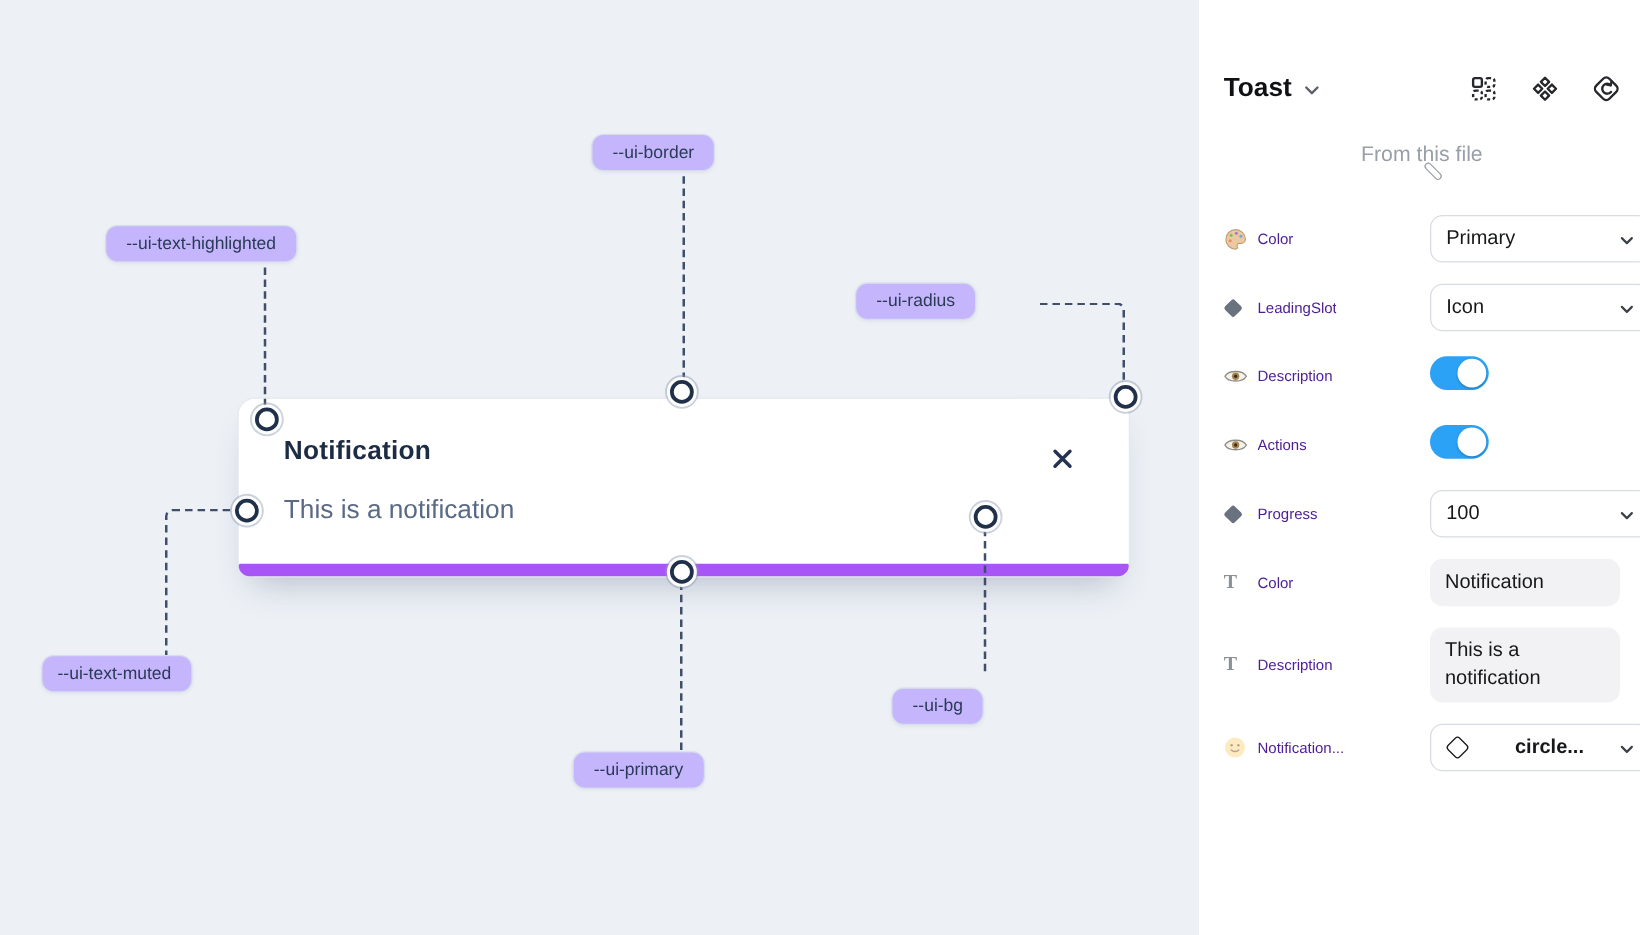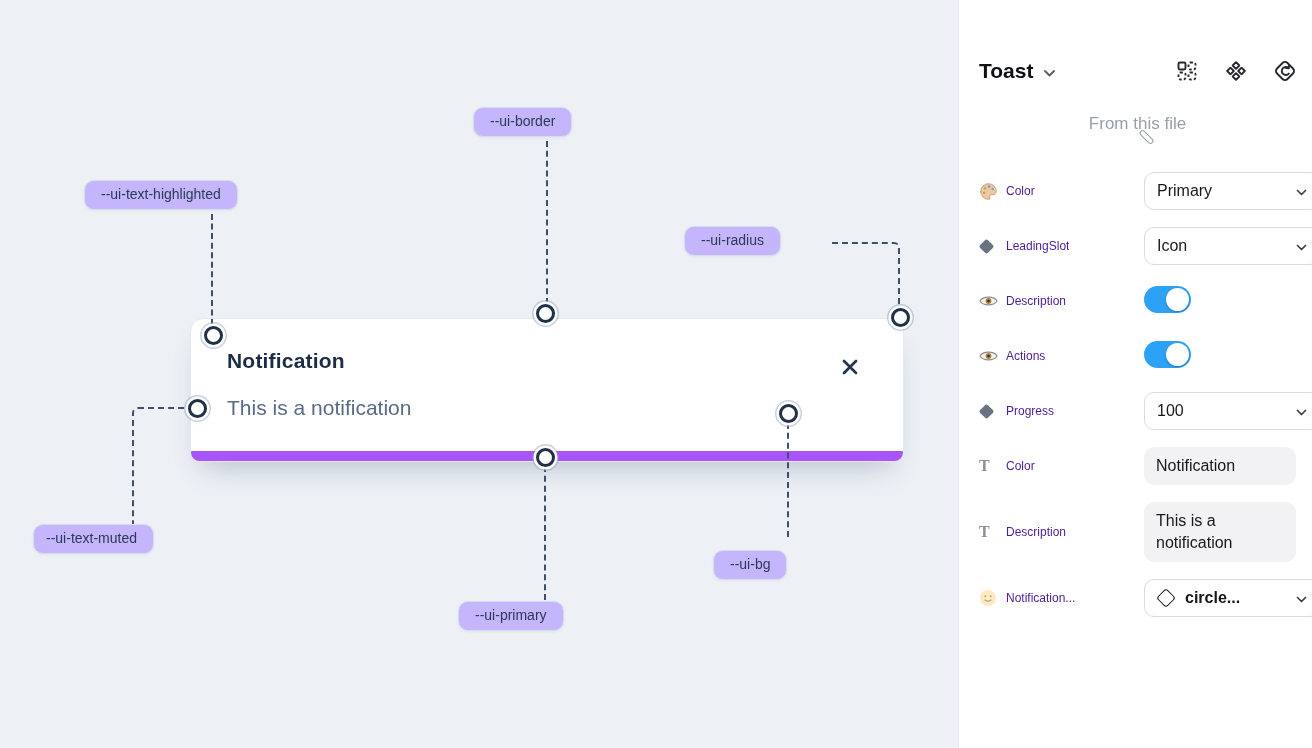--- a/index.html
+++ b/index.html
@@ -359,21 +359,21 @@
           <circle cx="9" cy="9" r="7.6" fill="#fdd98e"></circle>
           <circle cx="6.3" cy="7.2" r="1" fill="#7a6030"></circle>
           <circle cx="11.7" cy="7.2" r="1" fill="#7a6030"></circle>
           <path d="M6 11 C7.5 12.6 10.5 12.6 12 11" stroke="#7a6030" stroke-width="1.2" fill="none" stroke-linecap="round"></path>
         </svg>
       </span>
       <span class="prop-label">Notification...</span>
       <span class="prop-control">
         <button class="select">
           <span class="select-diamond"></span>
-          <span class="select-value" style="font-weight:700;">circle...</span>
+          <span class="select-value" style="font-weight:700;margin-left:27px;">circle...</span>
           <span class="chev">
             <svg width="11" height="8" viewBox="0 0 11 8">
                 <path d="M1.5 1.5 L5.5 5.5 L9.5 1.5" stroke="#3c4045" stroke-width="1.7" fill="none" stroke-linecap="round" stroke-linejoin="round"></path>
               </svg>
           </span>
         </button>
       </span>
     </div>
 
   </div>

